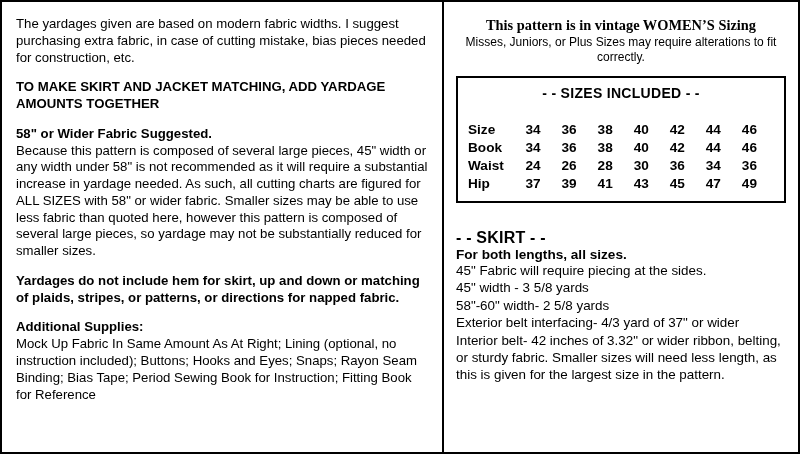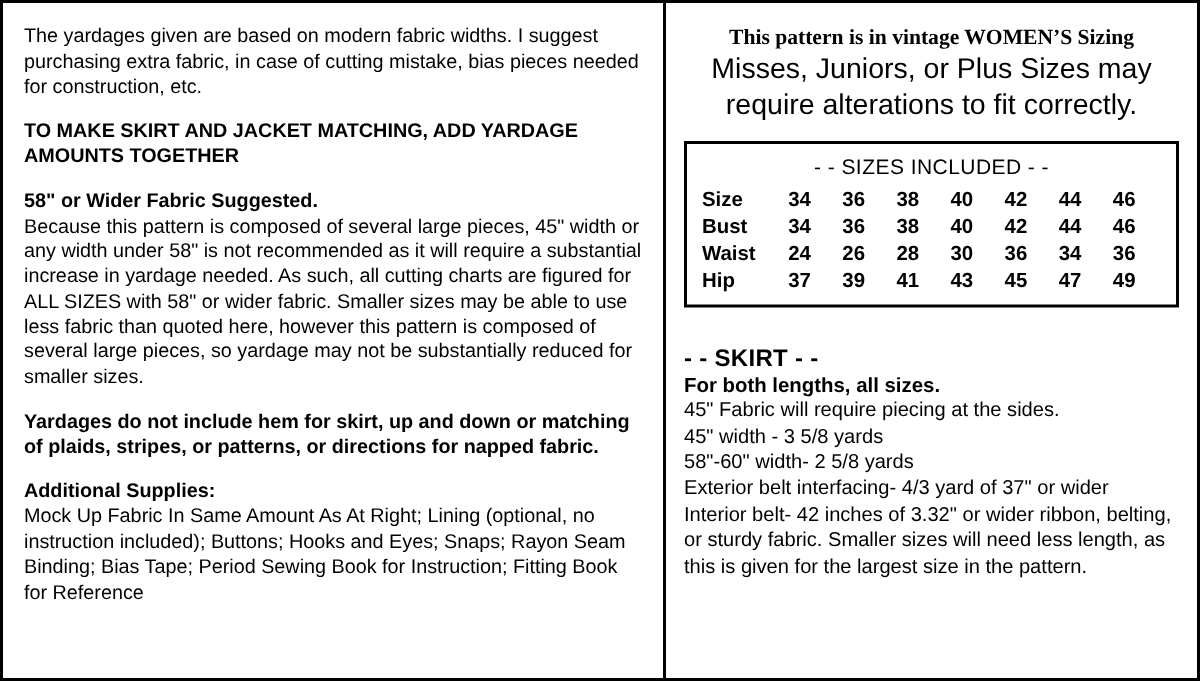--- a/index.html
+++ b/index.html
@@ -43,37 +43,37 @@
 
   
   .vintage-title {
     font-weight: bold;
     font-size: 14.4px;
     text-align: center;
     line-height: 1.3;
     font-family: Liberation Serif, serif;
   }
   .vintage-sub {
-    font-size: 19px;
+    font-size: 12px;
     text-align: center;
     line-height: 1.3;
   }
 
   
   .size-box {
     border: 2px solid #000000;
     margin-top: 10px;
     padding: 7px 6px 8px 6px;
   }
   .size-box-title {
-    font-weight: normal;
+    font-weight: bold;
     font-size: 14px;
     text-align: center;
     letter-spacing: 0.3px;
-    margin-bottom: 4px;
+    margin-bottom: 20px;
   }
   table.sizes {
     width: 100%;
     border-collapse: collapse;
     font-size: 13.6px;
   }
   table.sizes th, table.sizes td {
     text-align: left;
     padding: 1.5px 0;
     font-weight: bold;
@@ -144,21 +144,21 @@
             <td class="rowhdr">Size</td>
             <td class="num">34</td>
             <td class="num">36</td>
             <td class="num">38</td>
             <td class="num">40</td>
             <td class="num">42</td>
             <td class="num">44</td>
             <td class="num">46</td>
           </tr>
           <tr>
-            <td class="rowhdr">Bust</td>
+            <td class="rowhdr">Book</td>
             <td class="num">34</td>
             <td class="num">36</td>
             <td class="num">38</td>
             <td class="num">40</td>
             <td class="num">42</td>
             <td class="num">44</td>
             <td class="num">46</td>
           </tr>
           <tr>
             <td class="rowhdr">Waist</td>

